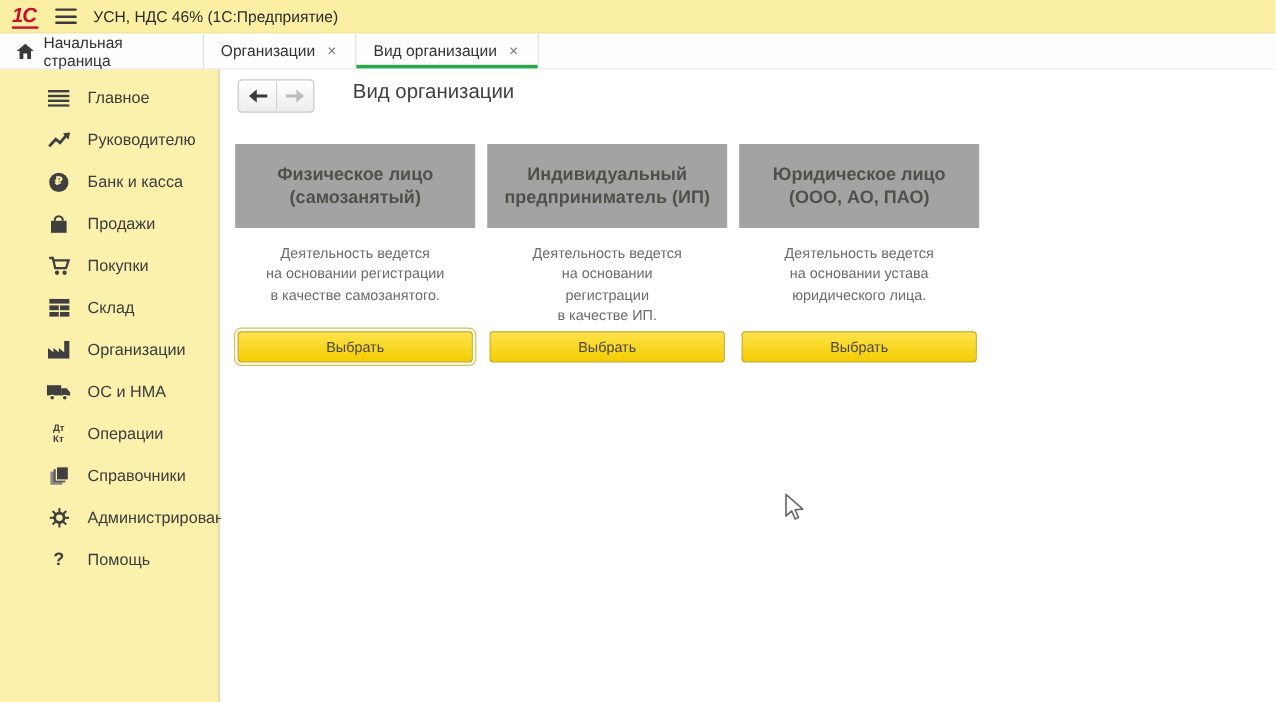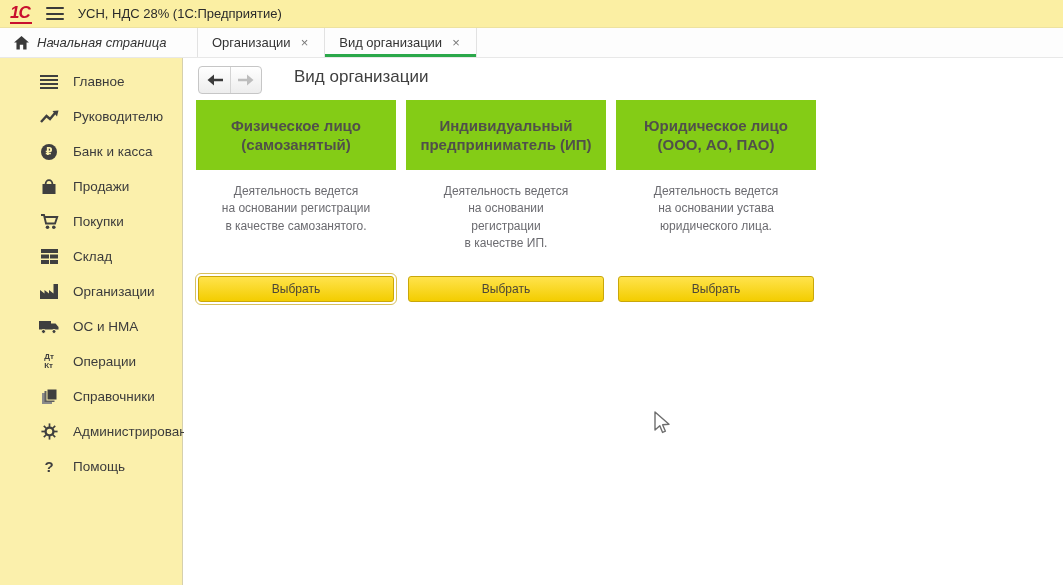--- a/index.html
+++ b/index.html
@@ -15,21 +15,21 @@
     border-bottom:2px solid #C8102E; line-height:1; padding:1px 2px 1px 0; letter-spacing:-1px; }
   .burger { width:18px; height:13px; display:flex; flex-direction:column; justify-content:space-between; cursor:pointer; }
   .burger i { display:block; height:2px; background:#3A3A3A; border-radius:1px; }
   .win-title { font-size:13px; color:#2B2B2B; }
 
   
   .tabbar { position:absolute; left:0; top:28px; width:100%; height:30px;
     background:#FDFDFD; display:flex; border-bottom:1px solid #E8E8E8; }
   .tab { position:relative; display:flex; align-items:center; gap:8px;
     padding:0 14px; font-size:13px; color:#333; border-right:1px solid #E2E2E2; cursor:pointer; }
-  .tab.home { width:198px;font-style:italic; }
+  .tab.home { width:170px; }
   .tab .close { color:#777; font-size:13px; line-height:1; padding:2px; cursor:pointer; }
   .tab.active::after { content:""; position:absolute; left:0; right:0; bottom:0;
     height:3px; background:#2BA84A; }
   .home-ico { width:15px; height:14px; }
 
   
   .sidebar { position:absolute; left:0; top:58px; width:183px; height:527px;
     background:#FBF0AC; border-right:1px solid #D6D0AE; padding-top:6px;padding-left:24px; }
   .side-item { height:35px; display:flex; align-items:center; gap:13px;
     padding:0 0 0 14px; cursor:pointer; }
@@ -50,23 +50,23 @@
     border:1px solid #C6C6C6; border-radius:4px; overflow:hidden;
     background:linear-gradient(#FFFFFF,#EDEDED); }
   .navbtn { width:31px; height:26px; display:flex; align-items:center;
     justify-content:center; cursor:pointer; }
   .navbtn + .navbtn { border-left:1px solid #D4D4D4; }
   .page-title { position:absolute; left:110px; top:9px; font-size:17px; color:#3F3F3F; }
 
   .cards { position:absolute; left:12px; top:42px; display:grid;
     grid-template-columns:200px 200px 200px; gap:10px; }
   .card { display:flex; flex-direction:column; height:202px; }
-  .card-header { height:70px; background:#84cc16; display:flex; align-items:center;
+  .card-header { height:70px; background:#a3a3a3; display:flex; align-items:center;
     justify-content:center; text-align:center; font-weight:bold; font-size:15px;
-    color:#50504A; white-space:pre-line; line-height:1.3; }
+    color:#50504A; white-space:pre-line; line-height:1.3;margin-top:20px; }
   .card-desc { margin-top:13px; font-size:12px; line-height:1.45; color:#6B6B70;
     text-align:center; white-space:pre-line; flex:1; }
   .card-btn { height:26px; width:calc(100% - 4px); margin:0 2px;
     background:linear-gradient(#FFE34C,#F3CD00); border:1px solid #C9A70A;
     border-radius:3px; font-size:12px; color:#4C4637; cursor:pointer;
     font-family:inherit; }
   .card-btn.focused { outline:1px solid #D8C05A; outline-offset:2px; }
 
   .cursor { position:absolute; left:650px; top:410px; width:22px; height:26px; pointer-events:none; }
 </style>
@@ -75,21 +75,21 @@
 
 <div class="app">
 
   <div class="titlebar">
     <span class="logo">1С</span>
     <span class="burger">
         <i></i>
         <i></i>
         <i></i>
       </span>
-    <span class="win-title">УСН, НДС 28%  (1С:Предприятие)</span>
+    <span class="win-title">УСН, НДС 46%  (1С:Предприятие)</span>
   </div>
 
   <div class="tabbar">
     <div class="tab home">
       <svg class="home-ico" viewBox="0 0 16 15">
         <path d="M8 0 L16 7 H13.4 V14.5 H9.8 V9.4 H6.2 V14.5 H2.6 V7 H0 Z" fill="#3A3A3A"></path>
       </svg>
       <span>Начальная страница</span>
     </div>
     <div class="tab">

